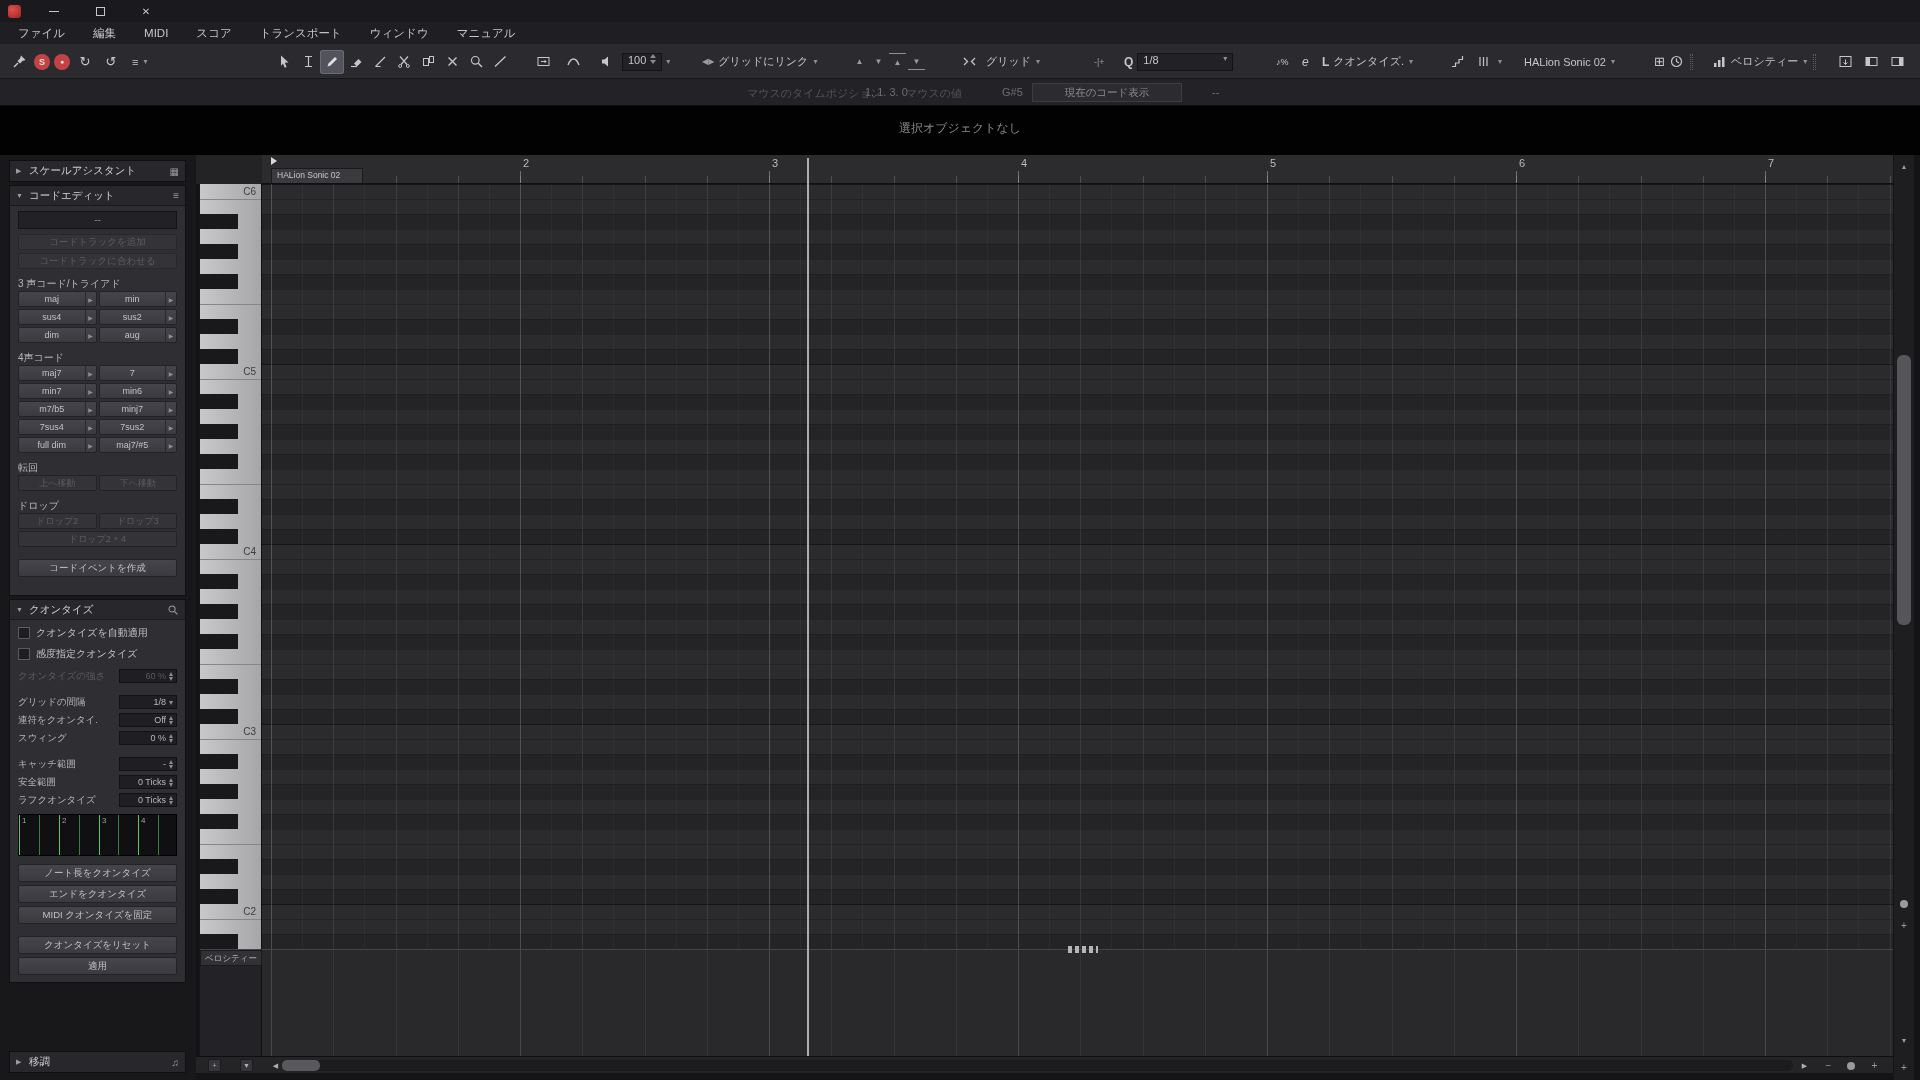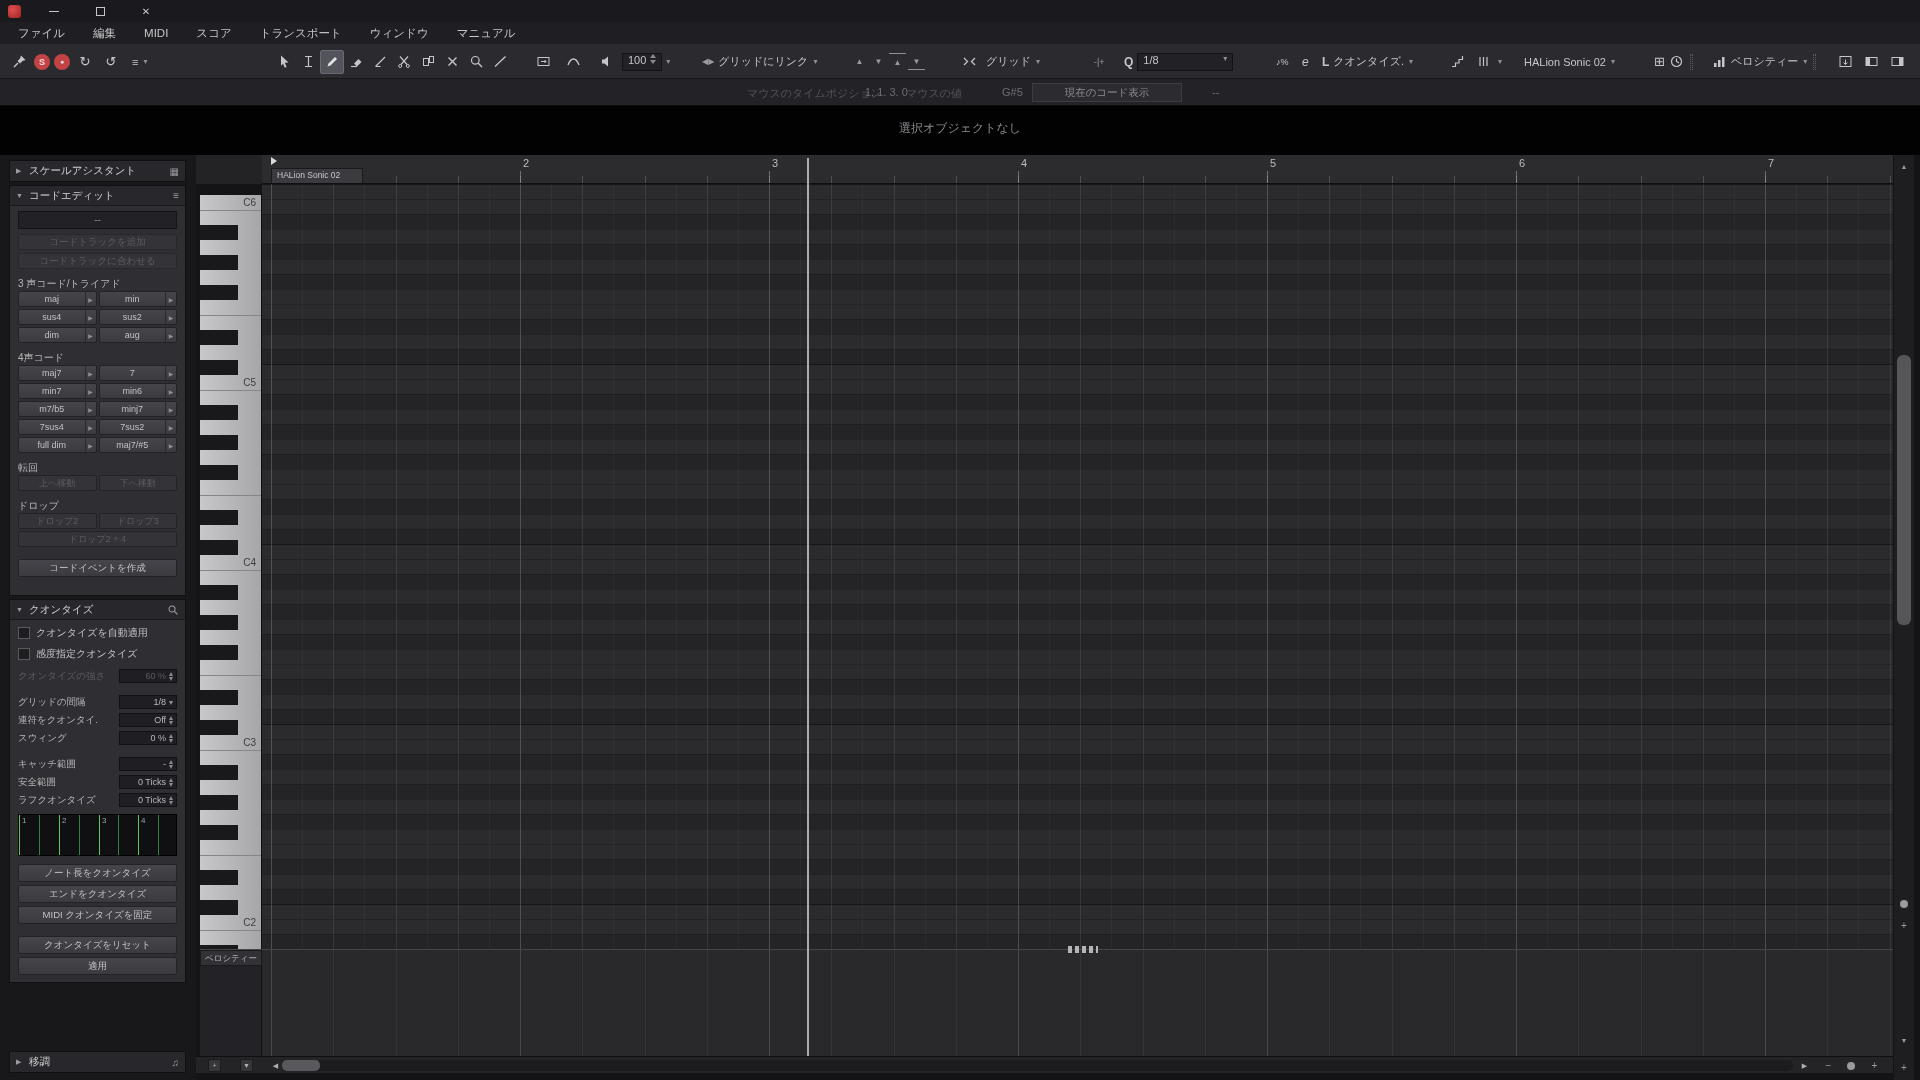--- a/index.html
+++ b/index.html
@@ -98,21 +98,21 @@
       repeating-linear-gradient(90deg, rgba(210,210,215,0.22) 0px, rgba(210,210,215,0.22) 1px, transparent 1px, transparent 62.25px);
     background-size:100% 12px, 100% 7px;
     background-position:9px 100%, 9px 100%;
     background-repeat:no-repeat, no-repeat;
   }
   .bar-num { position:absolute; top:2px; font-size:11px; color:#bcbcbf; }
   .bn2{left:261px}.bn3{left:510px}.bn4{left:759px}.bn5{left:1008px}.bn6{left:1257px}.bn7{left:1506px}
   .part-tag { position:absolute; left:9px; bottom:0; width:92px; height:15px; background:#3a3a3f; border:1px solid #1a1a1d; border-bottom:none; color:#c9c9cc; font-size:8.5px; line-height:13px; padding-left:5px; white-space:nowrap; overflow:hidden; }
   .flag { position:absolute; left:9px; top:2px; width:0; height:0; border-left:6px solid #d8d8da; border-top:4px solid transparent; border-bottom:4px solid transparent; }
 
-  .keyboard { position:absolute; left:4px; top:40px; width:62px; height:765px;
+  .keyboard { position:absolute; left:4px; top:29px; width:62px; height:765px;
     background-color:#b2b2b4;
     background-image:
       repeating-linear-gradient(180deg, transparent 0px, transparent 30px, #19191b 30px, #19191b 45px, transparent 45px, transparent 60px, #19191b 60px, #19191b 75px, transparent 75px, transparent 90px, #19191b 90px, #19191b 105px, transparent 105px, transparent 135px, #19191b 135px, #19191b 150px, transparent 150px, transparent 165px, #19191b 165px, #19191b 180px),
       repeating-linear-gradient(180deg, #86868a 0px, #86868a 1px, transparent 1px, transparent 180px),
       repeating-linear-gradient(180deg, #86868a 0px, #86868a 1px, transparent 1px, transparent 180px),
       linear-gradient(90deg, #c8c8ca 0%, #a6a6a8 100%);
     background-size:38px 180px, 100% 180px, 100% 180px, 100% 100%;
     background-position:0 0, 0 15px, 0 120px, 0 0;
     background-repeat:repeat-y, repeat, repeat, no-repeat;
     border-right:1px solid #0f0f11;

